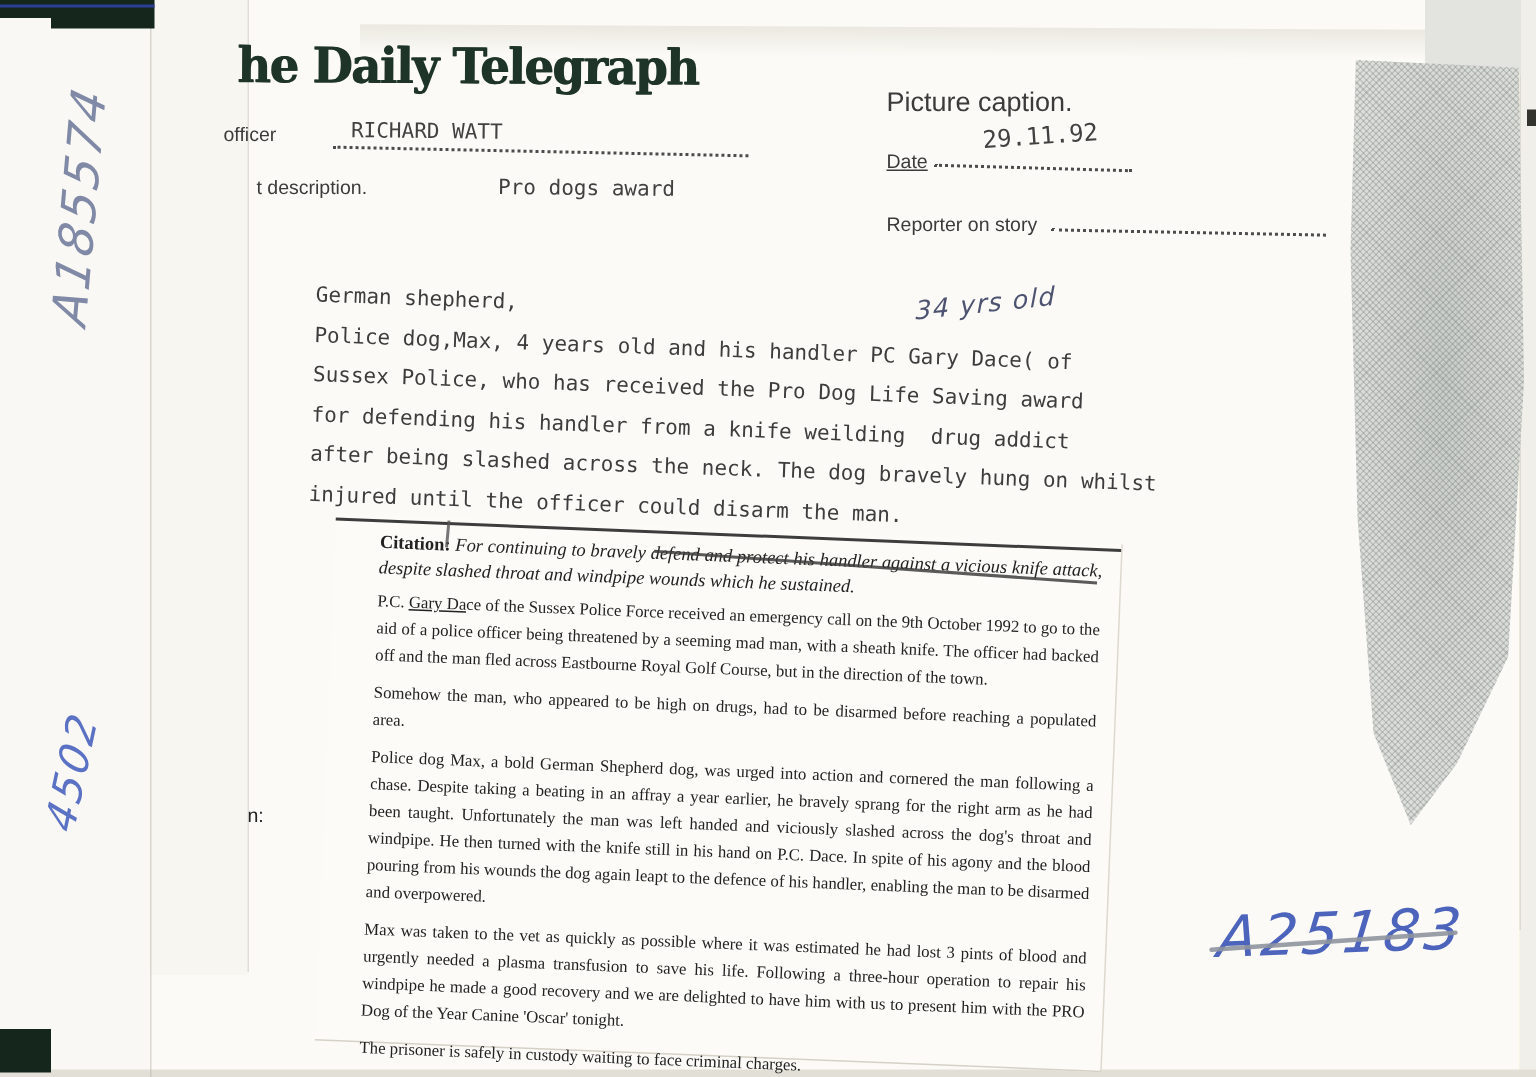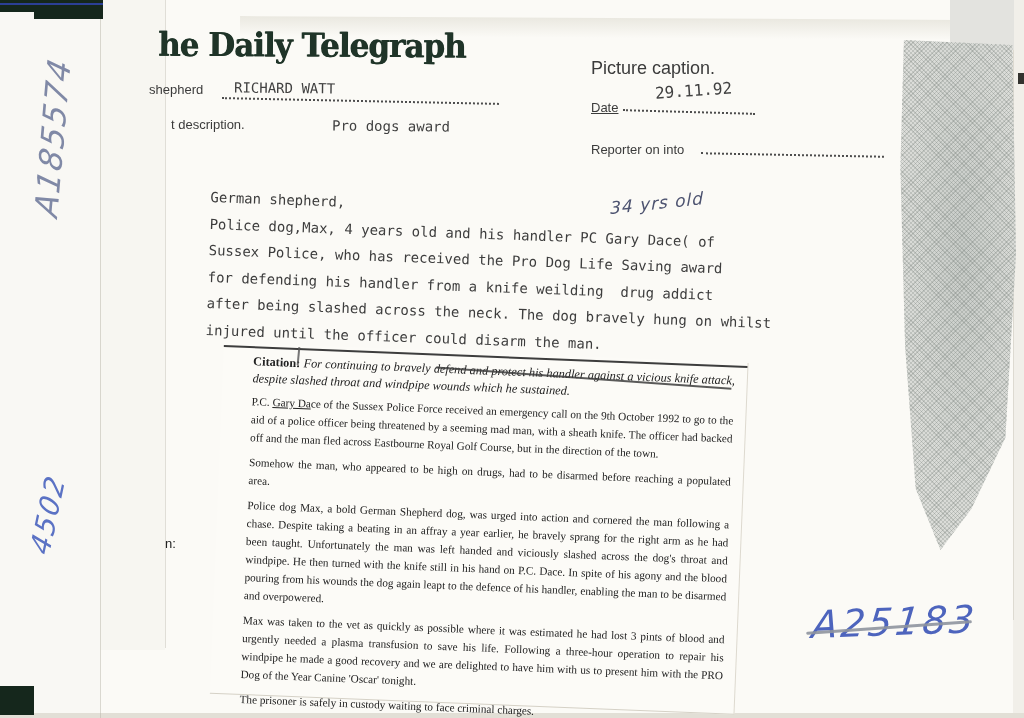--- a/index.html
+++ b/index.html
@@ -125,34 +125,34 @@
   </div>
   <div class="abs bar-notch"></div>
   <div class="abs square-bottomleft"></div>
   <div class="abs tick-rightedge"></div>
 
   <div class="abs texture-top"></div>
   <div class="abs texture-band"></div>
 
   <div class="abs masthead">he Daily Telegraph</div>
 
-  <div class="abs form-label lbl-photographer">shepherd</div>
+  <div class="abs form-label lbl-photographer">officer</div>
   <div class="abs dots dots-photographer"></div>
   <div class="abs typed val-photographer">RICHARD WATT</div>
 
   <div class="abs form-label lbl-description">t description.</div>
   <div class="abs typed val-description">Pro dogs award</div>
 
   <div class="abs form-label lbl-picture-caption">Picture caption.</div>
 
   <div class="abs form-label lbl-date">Date</div>
   <div class="abs dots dots-date"></div>
   <div class="abs typed val-date">29.11.92</div>
 
-  <div class="abs form-label lbl-reporter">Reporter on into</div>
+  <div class="abs form-label lbl-reporter">Reporter on story</div>
   <div class="abs dots dots-reporter"></div>
 
   <div class="abs form-label lbl-fragment">n:</div>
 
   <div class="abs typed-block">
     <div class="typed-line">German shepherd,</div>
     <div class="typed-line">Police dog,Max, 4 years old and his handler PC Gary Dace( of</div>
     <div class="typed-line">Sussex Police, who has received the Pro Dog Life Saving award</div>
     <div class="typed-line">for defending his handler from a knife weilding  drug addict</div>
     <div class="typed-line">after being slashed across the neck. The dog bravely hung on whilst</div>

